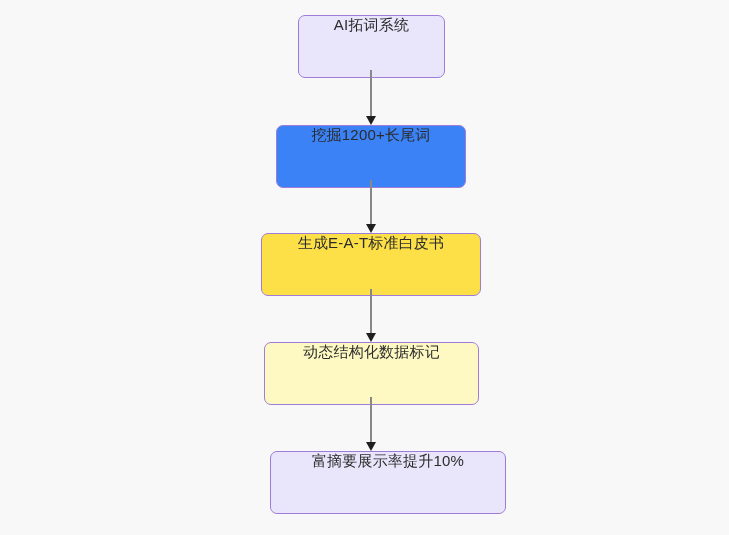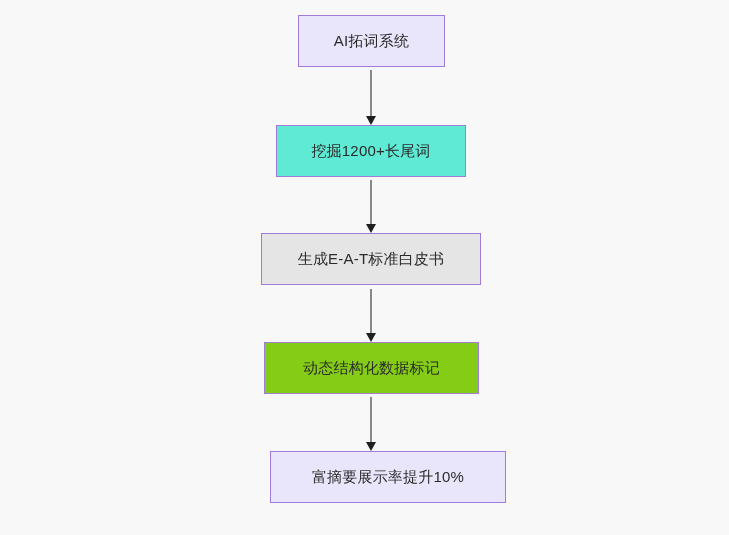--- a/index.html
+++ b/index.html
@@ -18,25 +18,24 @@
     position: relative;
     width: 729px;
     height: 535px;
     background: #f8f8f8;
   }
   .node {
     position: absolute;
     box-sizing: border-box;
     background: #e9e6fb;
     border: 1.5px solid #a07cda;
-    border-radius: 0;
+    border-radius: 7px;
     display: flex;
-    align-items: center;
     justify-content: center;
-    height: 52px;
+    height: 63px;
   }
   .node-label {
     color: #2b2b2b;
     font-size: 15px;
     line-height: 1.2;
     letter-spacing: 0.2px;
     white-space: nowrap;
     text-align: center;
   }
   .edge {
@@ -68,39 +67,39 @@
 
   <div class="node" style="left: 298px; top: 15px; width: 147px; background: rgb(233, 230, 251); border-color: rgb(160, 124, 218);">
     <span class="node-label" style="color: rgb(43, 43, 43);">AI拓词系统</span>
   </div>
 
   <div class="edge" style="left: 371px; top: 70px; height: 55px;">
     <div class="edge-line" style="height: 47px; background: rgb(136, 136, 136);"></div>
     <div class="edge-head" style="top: 46px; border-top-color: rgb(31, 31, 31);"></div>
   </div>
 
-  <div class="node" style="left: 276px; top: 125px; width: 190px; background: #5eead4; border-color: rgb(160, 124, 218);">
+  <div class="node" style="left: 276px; top: 125px; width: 190px; background: #3b82f6; border-color: rgb(160, 124, 218);">
     <span class="node-label" style="color: rgb(43, 43, 43);">挖掘1200+长尾词</span>
   </div>
 
   <div class="edge" style="left: 371px; top: 180px; height: 53px;">
     <div class="edge-line" style="height: 45px; background: rgb(136, 136, 136);"></div>
     <div class="edge-head" style="top: 44px; border-top-color: rgb(31, 31, 31);"></div>
   </div>
 
-  <div class="node" style="left: 261px; top: 233px; width: 220px; background: #e5e5e5; border-color: rgb(160, 124, 218);">
+  <div class="node" style="left: 261px; top: 233px; width: 220px; background: #fde047; border-color: rgb(160, 124, 218);">
     <span class="node-label" style="color: rgb(43, 43, 43);">生成E-A-T标准白皮书</span>
   </div>
 
   <div class="edge" style="left: 371px; top: 289px; height: 53px;">
     <div class="edge-line" style="height: 45px; background: rgb(136, 136, 136);"></div>
     <div class="edge-head" style="top: 44px; border-top-color: rgb(31, 31, 31);"></div>
   </div>
 
-  <div class="node" style="left: 264px; top: 342px; width: 215px; background: #84cc16; border-color: rgb(160, 124, 218);">
+  <div class="node" style="left: 264px; top: 342px; width: 215px; background: #fef9c3; border-color: rgb(160, 124, 218);">
     <span class="node-label" style="color: rgb(43, 43, 43);">动态结构化数据标记</span>
   </div>
 
   <div class="edge" style="left: 371px; top: 397px; height: 54px;">
     <div class="edge-line" style="height: 46px; background: rgb(136, 136, 136);"></div>
     <div class="edge-head" style="top: 45px; border-top-color: rgb(31, 31, 31);"></div>
   </div>
 
   <div class="node" style="left: 270px; top: 451px; width: 236px; background: rgb(233, 230, 251); border-color: rgb(160, 124, 218);">
     <span class="node-label" style="color: rgb(43, 43, 43);">富摘要展示率提升10%</span>

